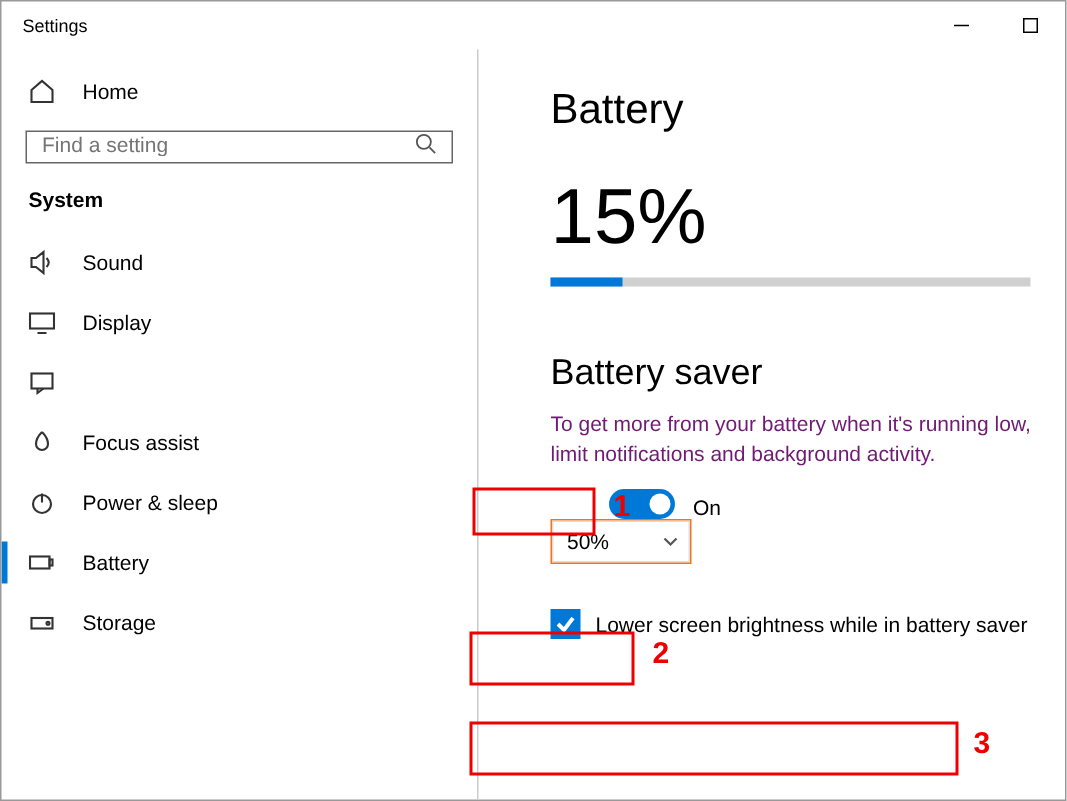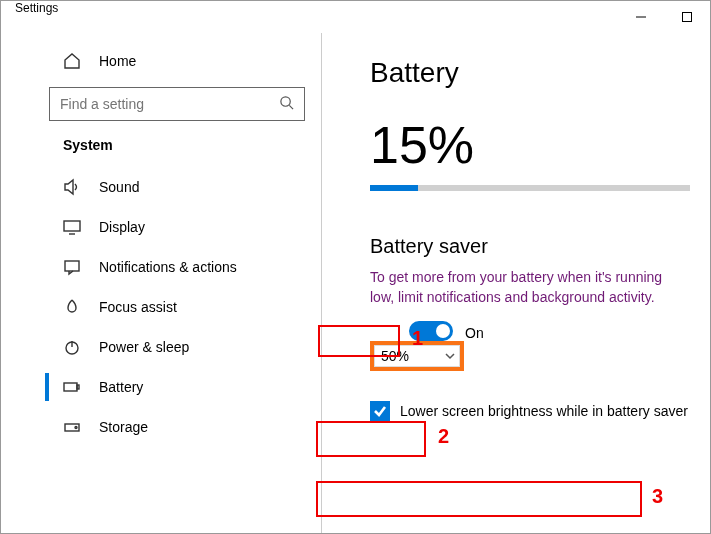--- a/index.html
+++ b/index.html
@@ -11,36 +11,36 @@
     width: 711px;
     height: 534px;
     overflow: hidden;
     border: 1px solid #999;
     position: relative;
   }
   
   .titlebar {
     height: 32px;
     display: flex;
-    align-items: flex-start;
+    align-items: center;
     padding-left: 14px;
   }
   .titlebar-title { font-size: 12px; }
   .titlebar-btns {
     position: absolute;
     top: 0; right: 0;
     display: flex;
   }
   .titlebar-btn {
     width: 46px; height: 32px;
     display: flex; align-items: center; justify-content: center;
   }
   .titlebar-btn svg { width: 10px; height: 10px; stroke: #000; stroke-width: 1; fill: none; }
   
-  .content { display: flex; height: calc(100% - 32px); padding-left: 44px; }
+  .content { display: flex; height: calc(100% - 32px); }
   .sidebar {
     width: 318px;
     border-right: 1px solid #ccc;
     padding: 8px 0 0 0;
   }
   .side-item {
     display: flex;
     align-items: center;
     height: 40px;
     padding-left: 18px;
@@ -50,24 +50,24 @@
   }
   .side-item .icon { width: 18px; height: 18px; display:flex; align-items:center; justify-content:center; }
   .side-item .icon svg { width: 18px; height: 18px; stroke: #333; stroke-width: 1.4; fill: none; }
   .side-item.active::before {
     content: "";
     position: absolute;
     left: 0; top: 6px; bottom: 6px; width: 4px;
     background: #0078d7;
   }
   .search {
-    margin: 6px 16px 16px 4px;
+    margin: 6px 16px 16px 16px;
     border: 1px solid #666;
-    height: 34px;
-    display: flex; align-items: center;
+    height: 22px;
+    display: flex; align-items: flex-start;
     padding: 0 10px;
     justify-content: space-between;
   }
   .search input {
     border: none; outline: none; font-size: 14px; color: #666; width: 100%;
   }
   .search svg { width: 15px; height: 15px; stroke: #555; stroke-width: 1.3; fill: none; }
   .category {
     font-weight: 700;
     padding: 0 18px;
@@ -80,37 +80,37 @@
     padding: 24px 20px 0 48px;
     position: relative;
   }
   .page-title { font-size: 28px; font-weight: 400; margin-bottom: 26px; }
   .pct { font-size: 52px; font-weight: 300; margin-bottom: 10px; }
   .bar {
     width: 320px; height: 6px; background: #d0d0d0; position: relative;
     margin-bottom: 44px;
   }
   .bar-fill { position:absolute; left:0; top:0; bottom:0; background:#0078d7; }
-  .subhead { font-size: 20px; font-weight: 400; margin-bottom: 10px; }
+  .subhead { font-size: 24px; font-weight: 400; margin-bottom: 10px; }
   .desc { font-size: 14px; color: #701a75; line-height: 1.4; margin-bottom: 14px; max-width: 330px; }
   
   .toggle-row { display:flex; align-items:flex-end; gap:12px;margin-left:39px; }
   .toggle {
     width: 44px; height: 20px; border-radius: 10px; background:#0078d7;
     position: relative;
   }
   .toggle::after {
     content:""; position:absolute; right:3px; top:3px;
     width:14px; height:14px; background:#fff; border-radius:50%;
   }
   
   .auto-label { margin-top: 44px; margin-bottom: 8px; }
   .dropdown {
-    width: 94px; height: 30px; border:4px solid #f97316;
-    display:flex; align-items:center; justify-content:center;
+    width: 94px; height: 30px; border:1px solid #f97316;
+    display:flex; align-items:center; justify-content:flex-start;
     padding: 0 8px 0 10px;
     box-shadow: inset 0 0 0 1px #ddd;
     gap: 36px;
   }
   .dropdown svg { width:10px; height:10px; stroke:#555; stroke-width:1.5; fill:none; }
   
   .check-row { display:flex; align-items:center; gap:10px; margin-top: 30px; }
   .checkbox {
     width:20px; height:20px; background:#0078d7;
     display:flex; align-items:center; justify-content:center;
@@ -178,21 +178,20 @@
           </span>
         <span>Display</span>
       </div>
       <div class="side-item">
         <span class="icon">
             <svg viewBox="0 0 18 18">
               <rect x="2" y="3" width="14" height="10"></rect>
               <path d="M6 13 L6 16 L10 13"></path>
             </svg>
           </span>
-        <span>Notifications &amp; actions</span>
       </div>
       <div class="side-item">
         <span class="icon">
             <svg viewBox="0 0 18 18">
               <path d="M9 2 Q5 6 5 10 A4 4 0 0 0 13 10 Q13 6 9 2"></path>
             </svg>
           </span>
         <span>Focus assist</span>
       </div>
       <div class="side-item">

